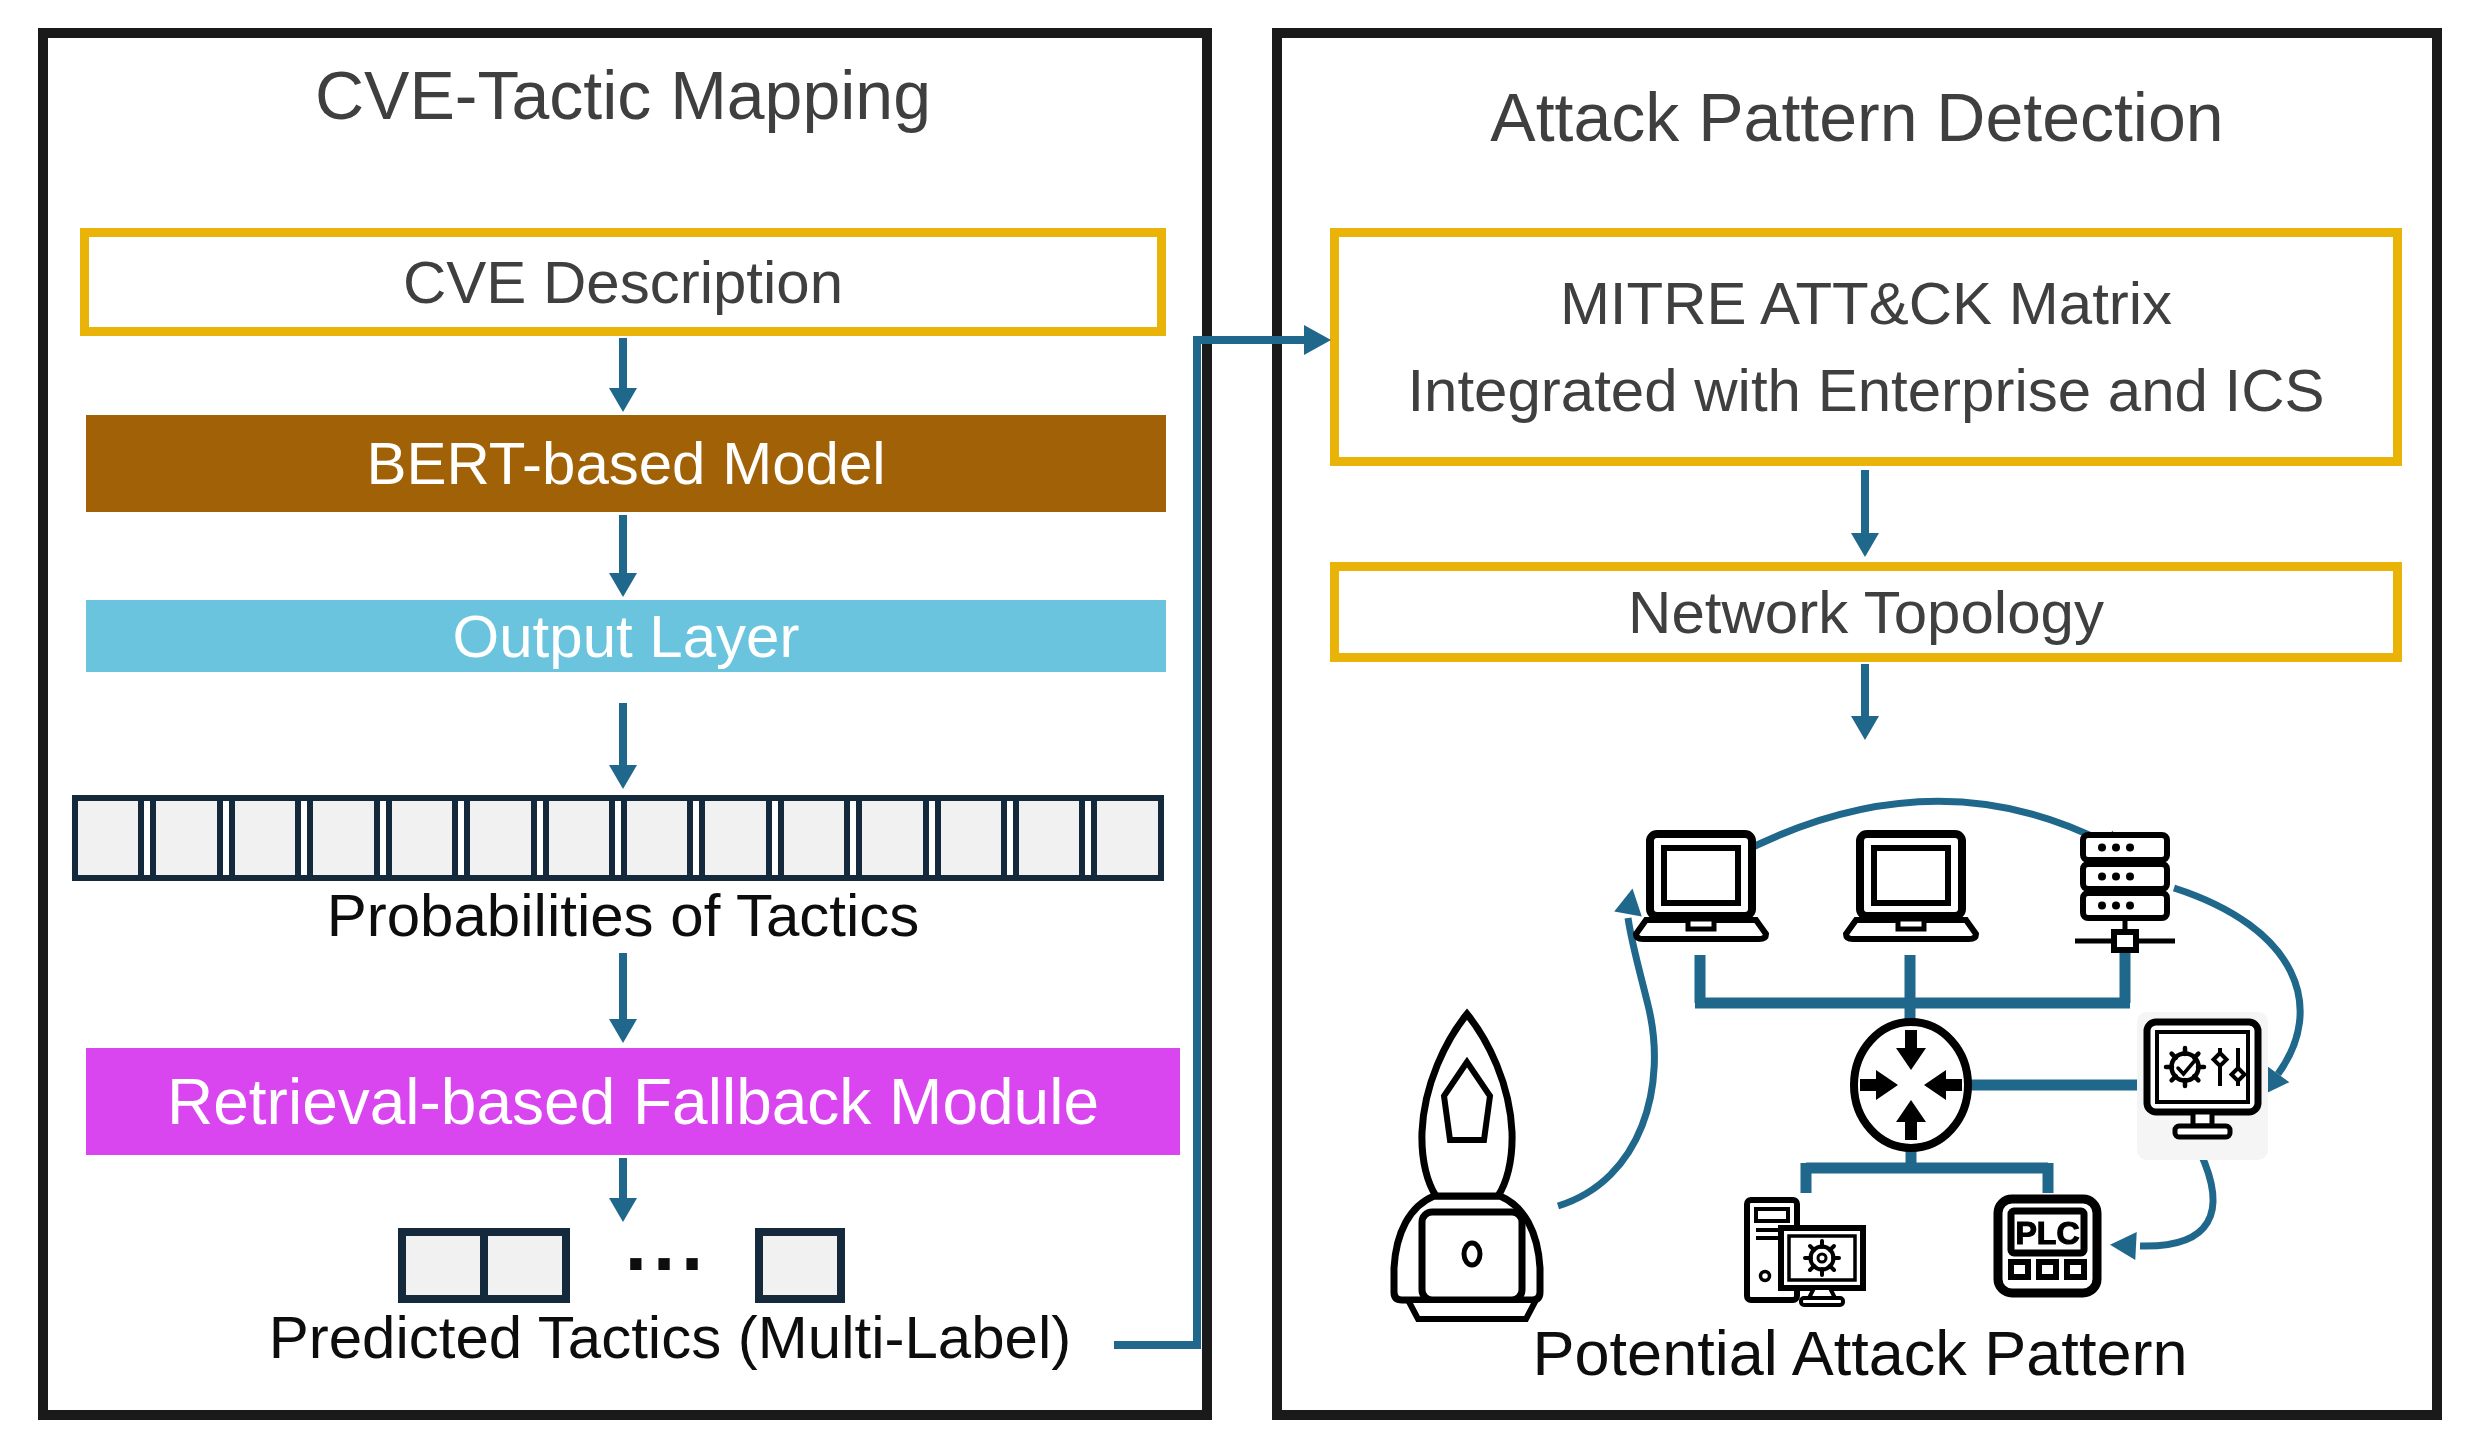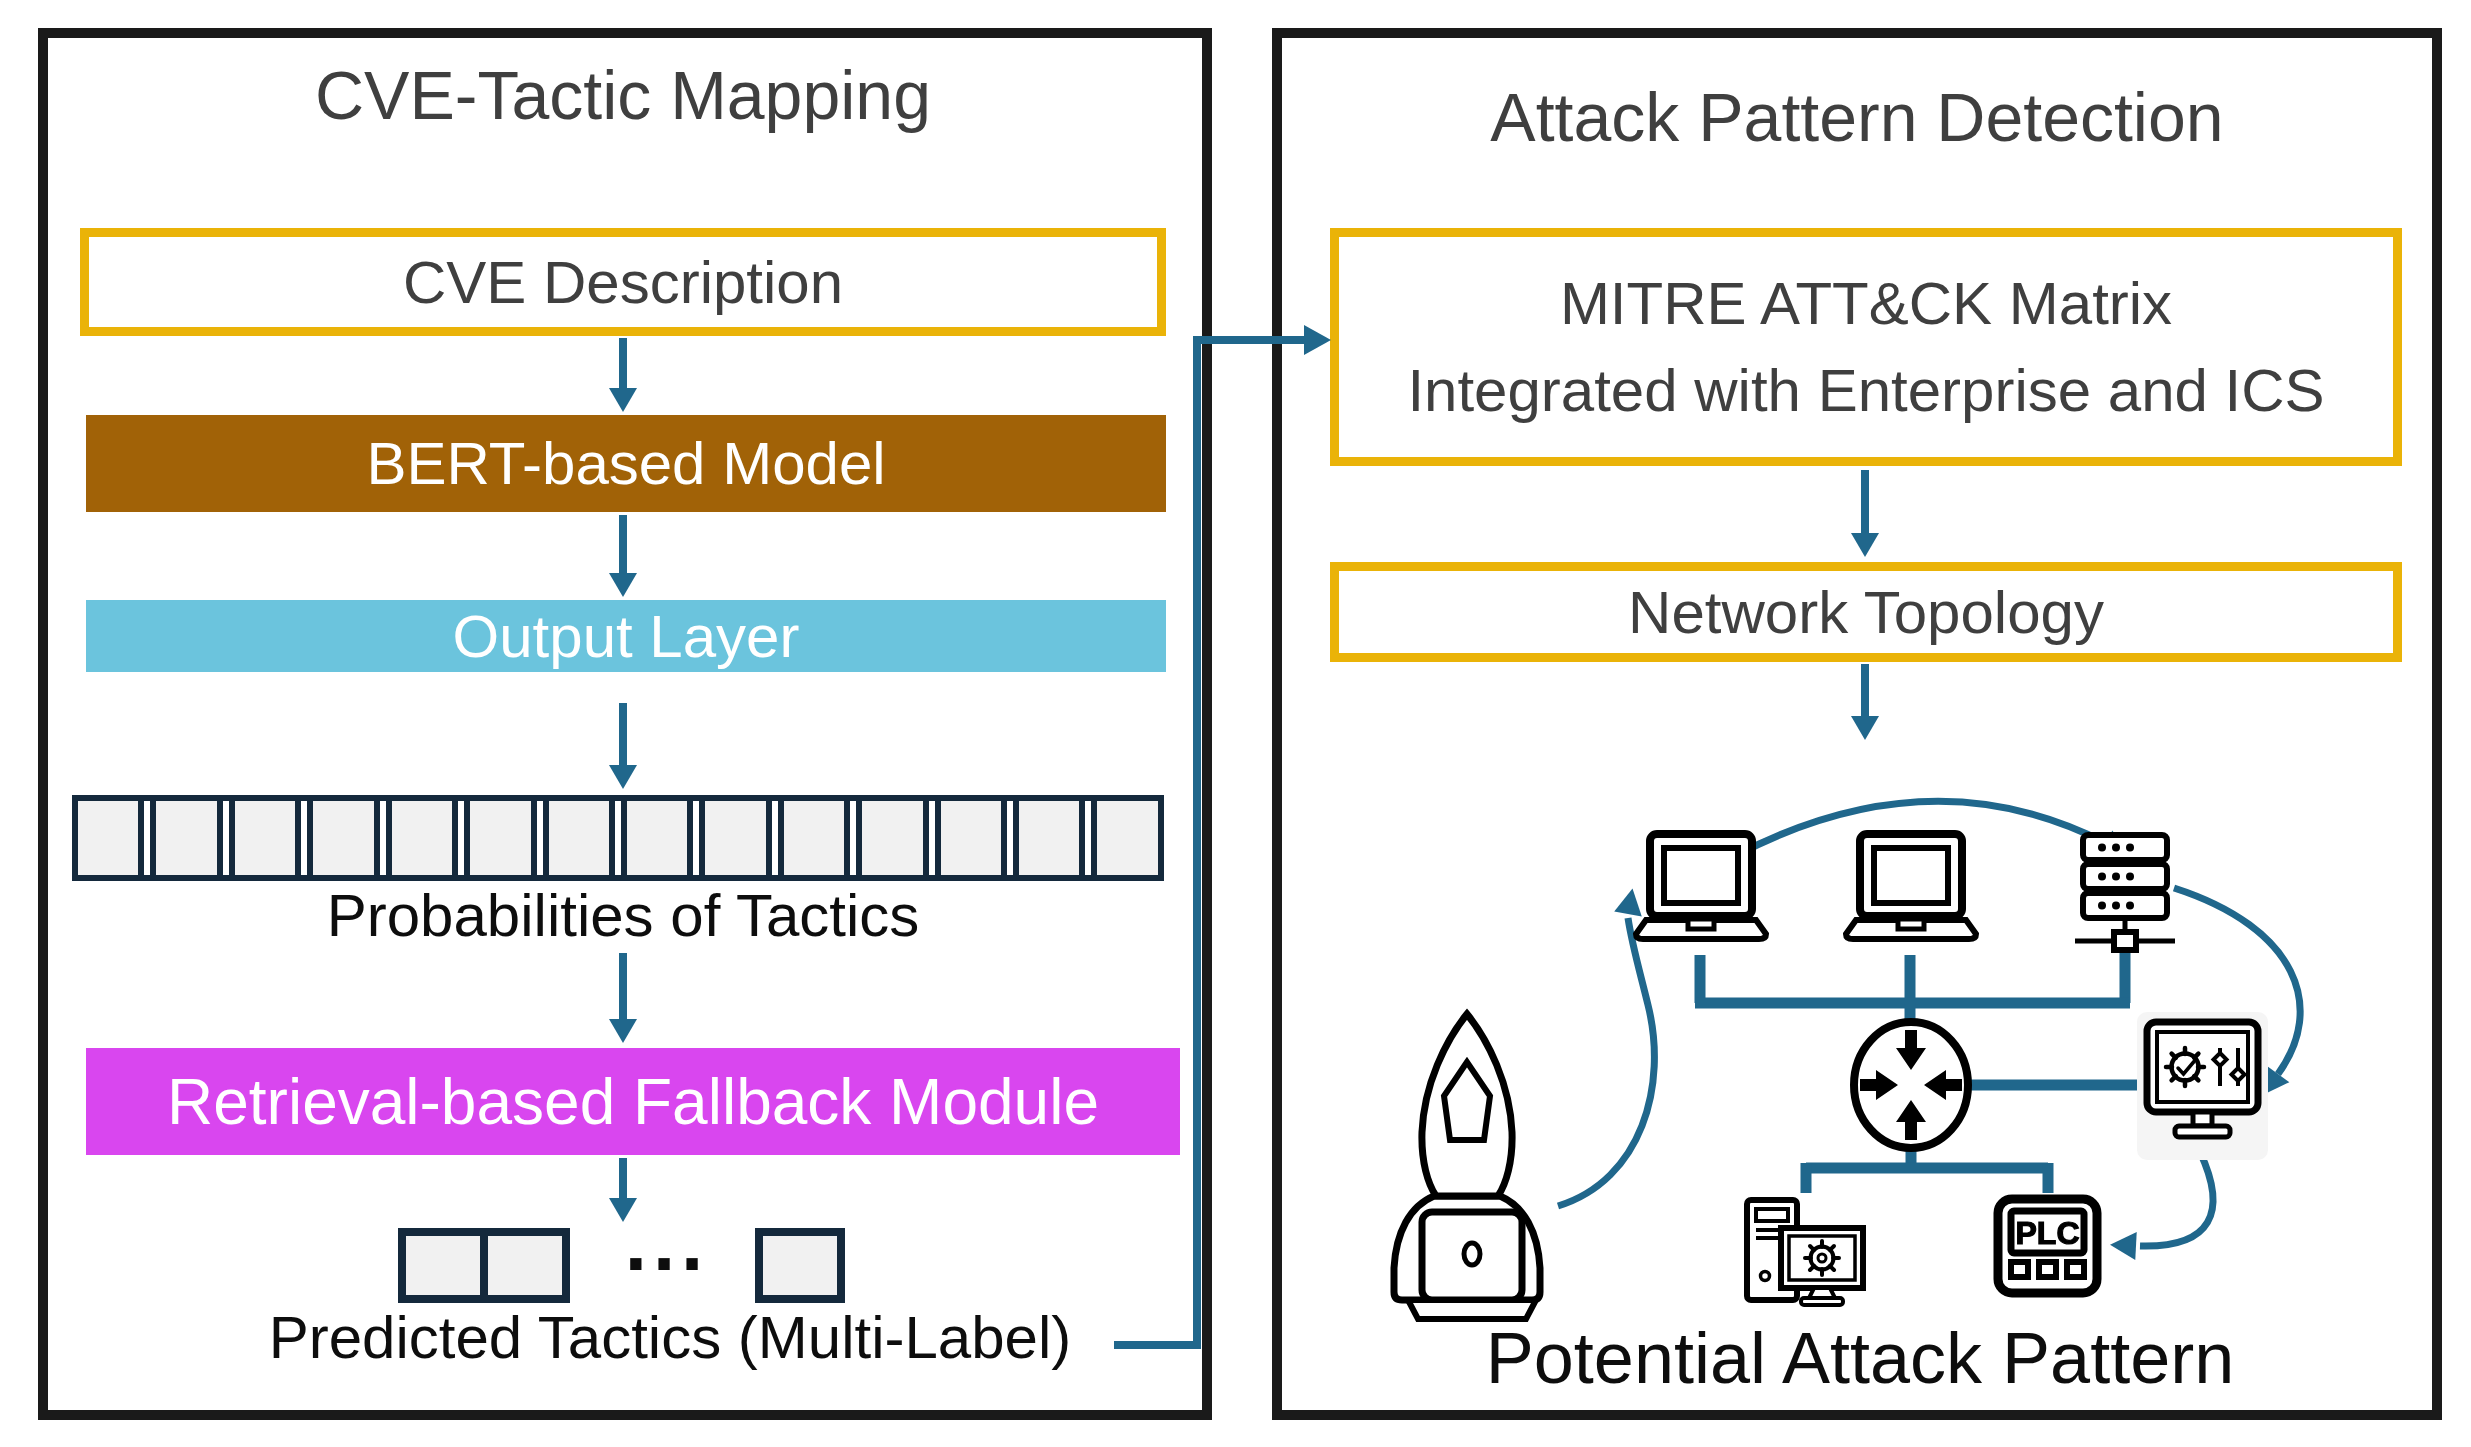--- a/index.html
+++ b/index.html
@@ -106,21 +106,21 @@
 </div>
 
 <div class="varrow" style="left:1861px;top:470px;height:63px;"></div>
 
 <div class="abs gbox" style="left:1330px;top:562px;width:1072px;height:100px;">
   <span>Network Topology</span>
 </div>
 
 <div class="varrow" style="left:1861px;top:664px;height:52px;"></div>
 
-<div class="abs blabel" style="left:1360px;top:1322px;width:1000px;font-size:72px;">Potential Attack Pattern</div>
+<div class="abs blabel" style="left:1360px;top:1322px;width:1000px;font-size:63px;">Potential Attack Pattern</div>
 
 <svg class="overlay" width="2471" height="1447" viewBox="0 0 2471 1447">
 
   <g>
     <path d="M1114,1345 H1197 V340 H1306" fill="none" stroke="#20678C" stroke-width="8"></path>
     <polygon points="1304,325 1304,355 1331,340" fill="#20678C"></polygon>
   </g>
 
   <g>
     <path d="M1693,880 Q1912,744 2106,843" fill="none" stroke="#20678C" stroke-width="7"></path>

